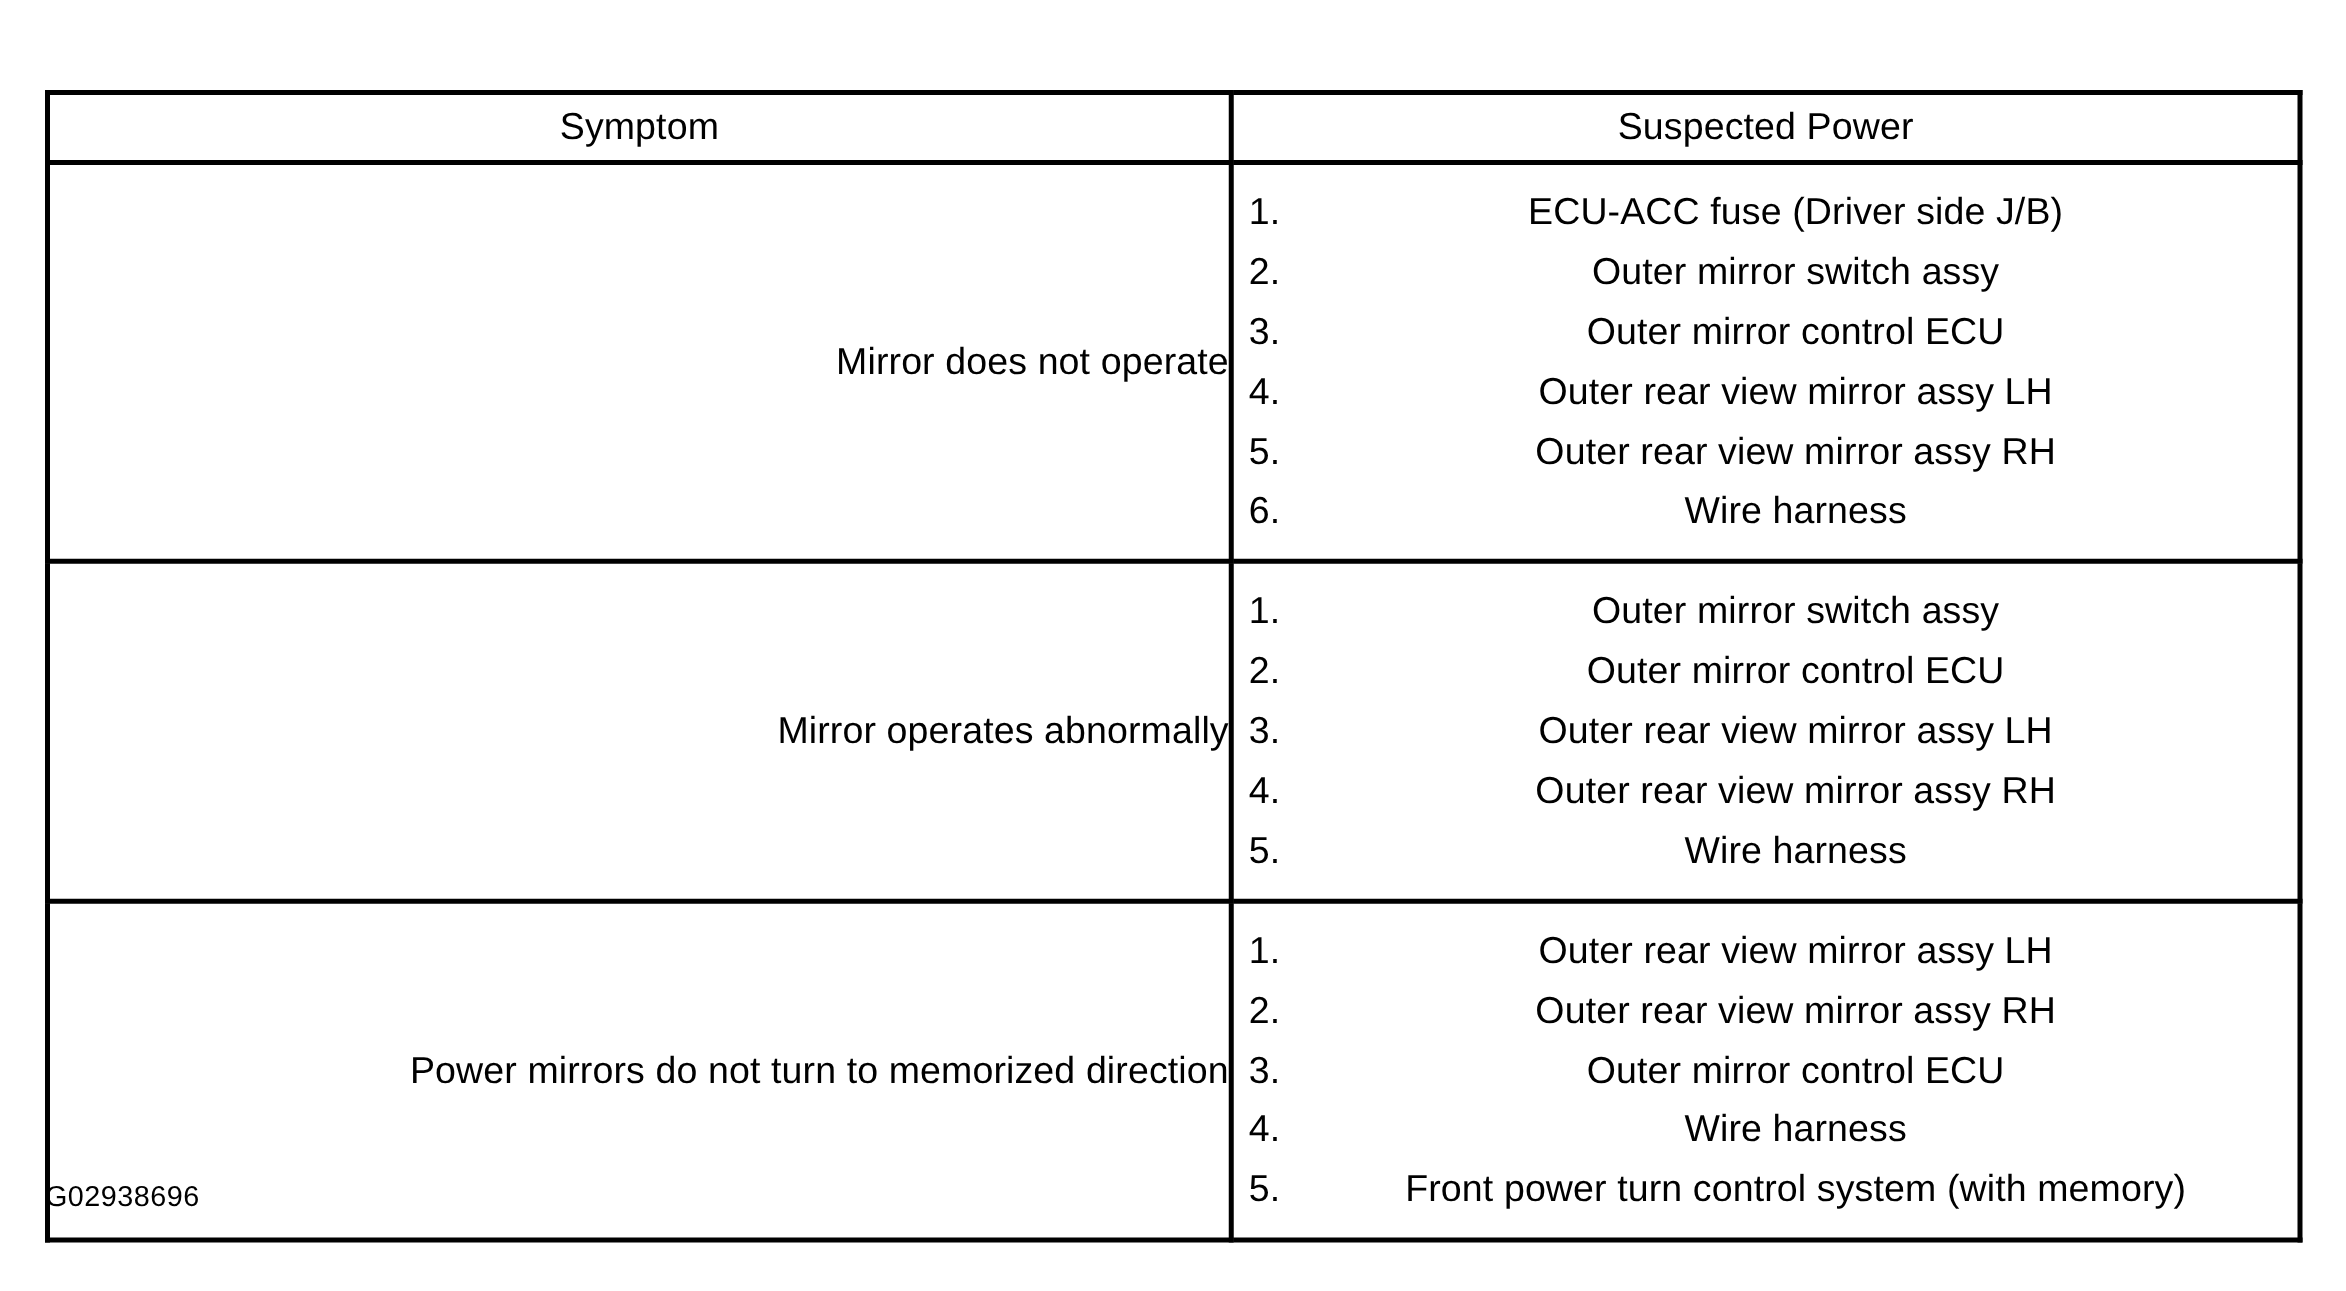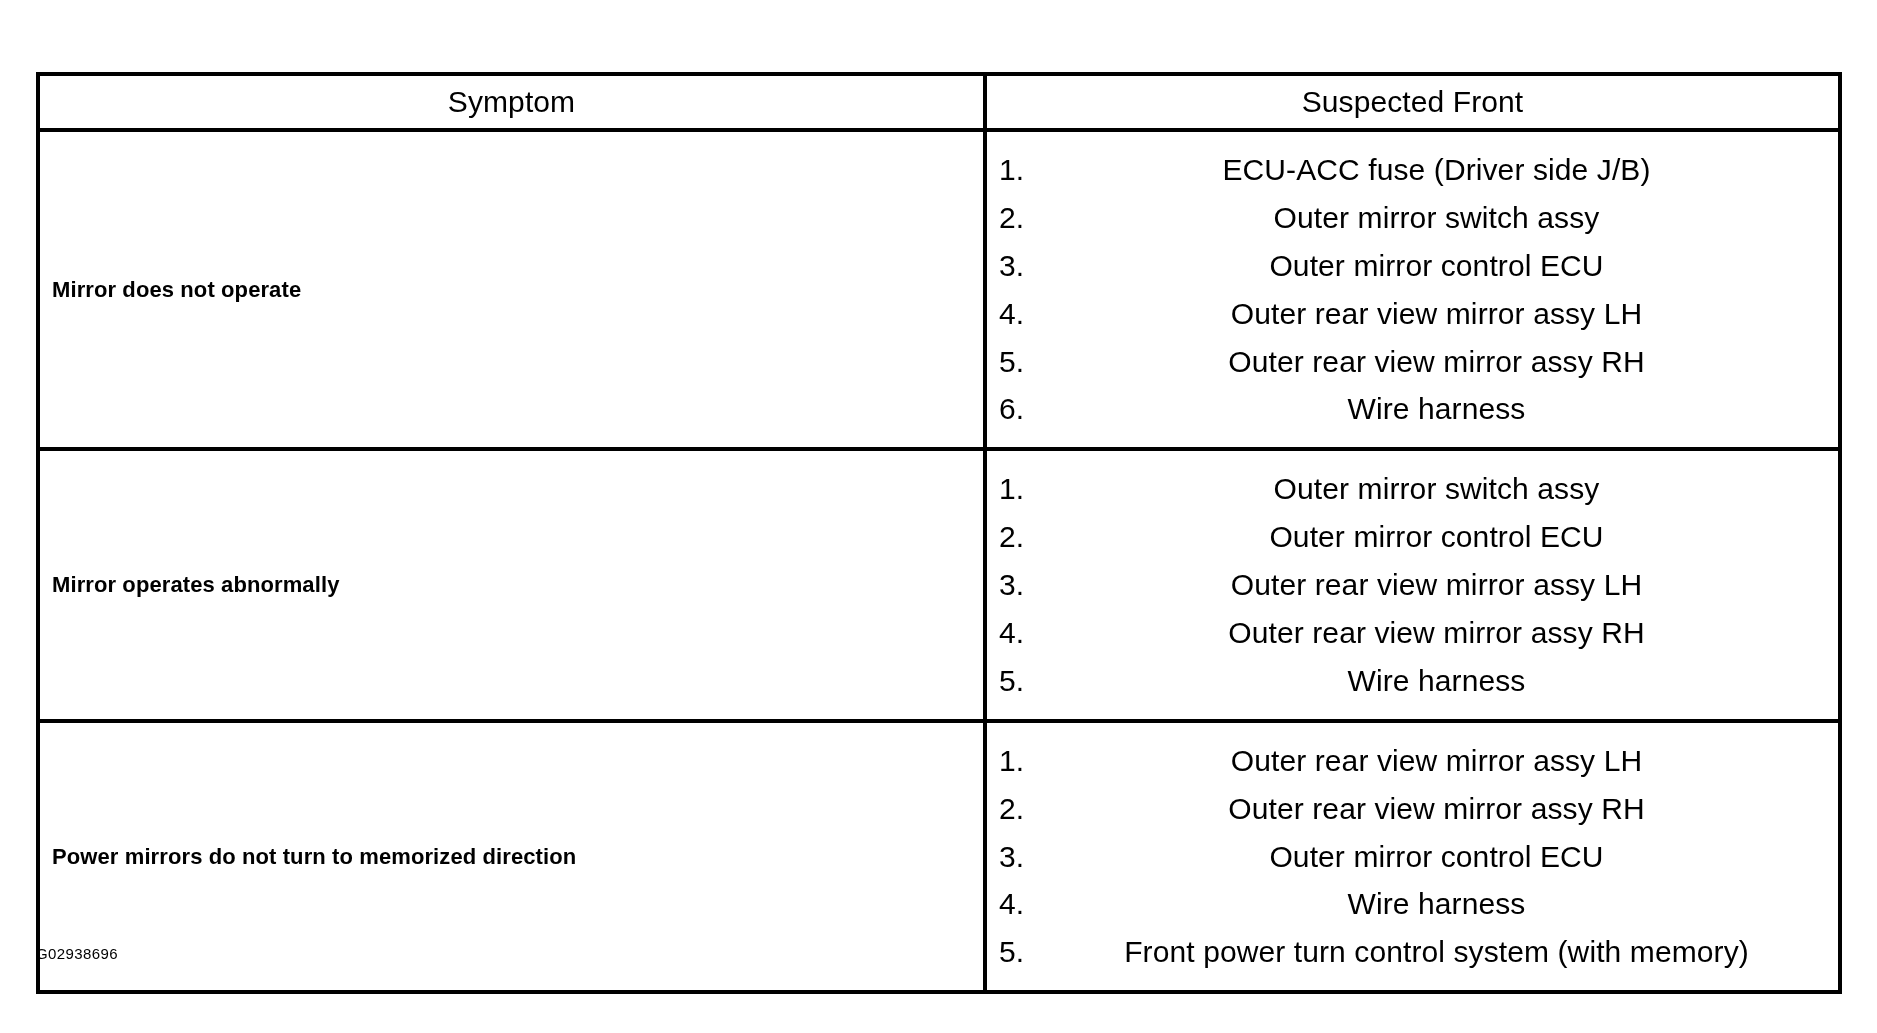--- a/index.html
+++ b/index.html
@@ -51,26 +51,25 @@
     text-align: center;
     font-weight: normal;
     font-size: 30px;
     line-height: 52px;
     letter-spacing: 0.1px;
   }
 
   
   td.symptom-cell {
     padding: 0 0 0 12px;
-    font-size: 22px;
+    font-size: 30px;
     line-height: 1.25;
     vertical-align: middle;
-    text-align: left;
+    text-align: right;
     letter-spacing: 0.1px;
-    font-weight: bold;
   }
 
   
   td.suspected-cell {
     padding: 14px 10px 14px 12px;
     vertical-align: middle;
   }
 
   ul.suspect-list {
     list-style: none;
@@ -96,39 +95,39 @@
   ul.suspect-list li .li-text {
     flex: 1 1 auto;
     text-align: center;
   }
 
   
   .figure-id {
     position: absolute;
     left: 36px;
     top: 946px;
-    font-size: 15px;
+    font-size: 23px;
     line-height: 1;
     letter-spacing: 0.4px;
   }
 </style>
 </head>
 <body>
 
 <div class="page">
 
   <table class="dtc-table">
     <colgroup>
       <col class="col-symptom">
       <col class="col-suspected">
     </colgroup>
     <thead>
       <tr>
         <th>Symptom</th>
-        <th>Suspected Front</th>
+        <th>Suspected Power</th>
       </tr>
     </thead>
     <tbody id="table-body">
         <tr>
           <td class="symptom-cell"><span>Mirror does not operate</span></td>
           <td class="suspected-cell">
             <ul class="suspect-list">
               <li>
                 <span class="li-num">1.</span>
                 <span class="li-text">ECU-ACC fuse (Driver side J/B)</span>

